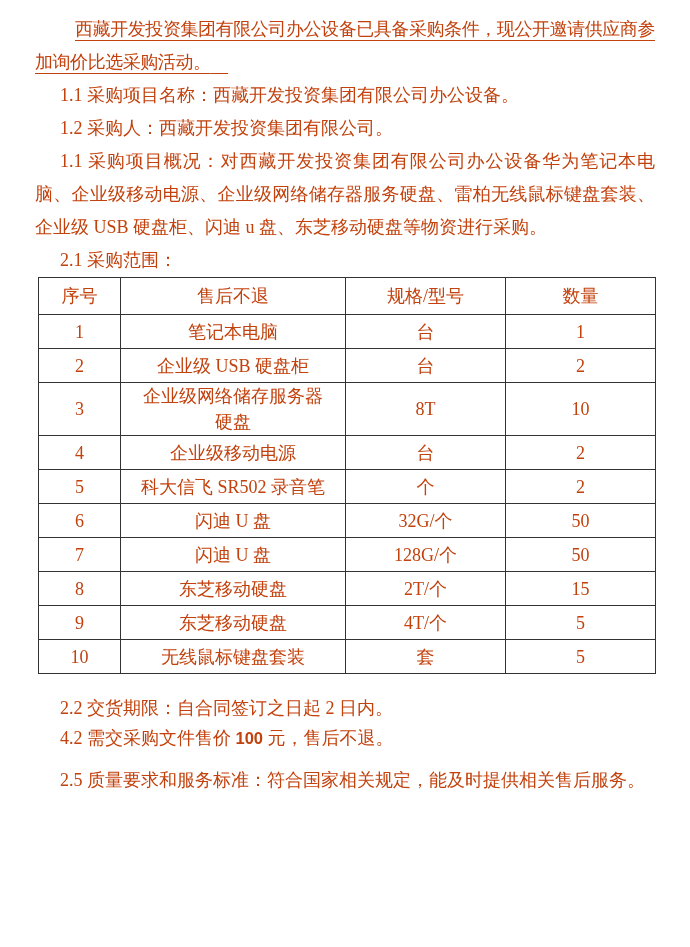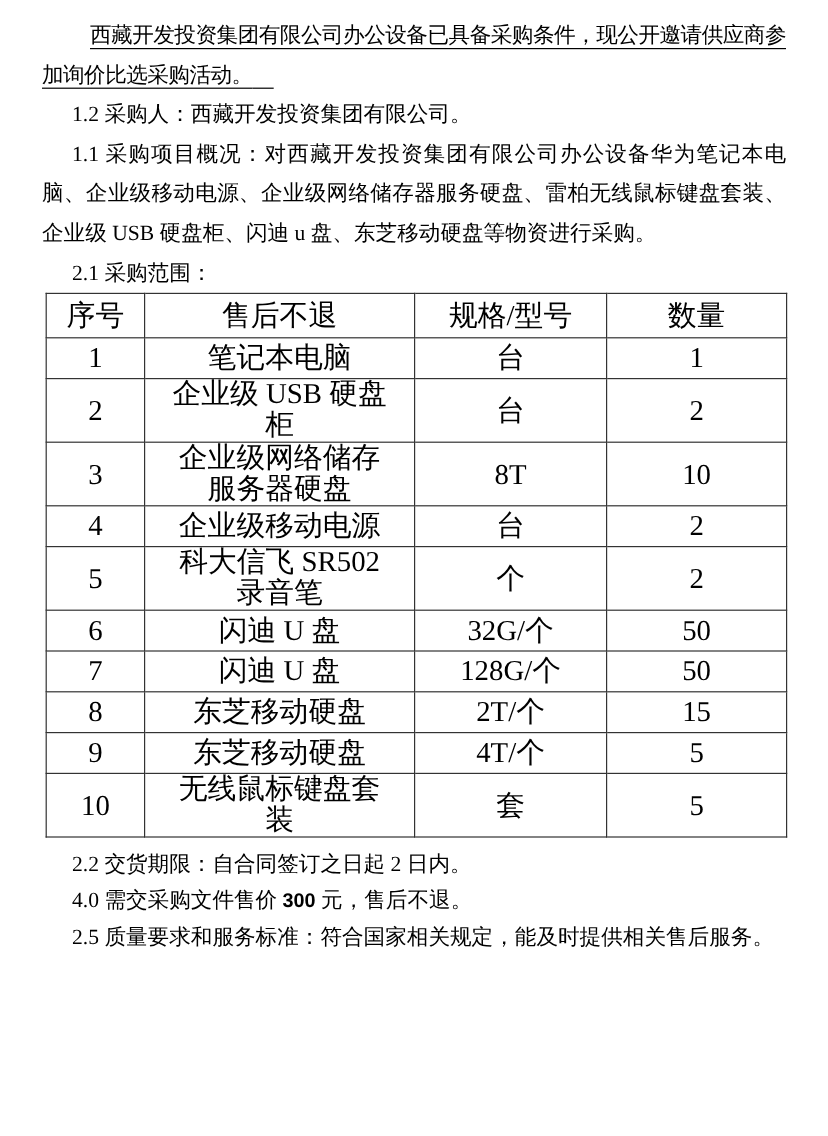--- a/index.html
+++ b/index.html
@@ -1,58 +1,59 @@
 <!DOCTYPE html>
 <html><head>
 <meta charset="utf-8">
 <style>
   html,body{margin:0;padding:0;background:#ffffff;}
   .page{
     width:690px;height:947px;box-sizing:border-box;overflow:hidden;
     background:#ffffff;padding:13px 35px 0 35px;
     font-family:"Liberation Serif","DejaVu Serif",serif;
-    font-size:18px;color:#000000;
+    font-size:18px;color:#c2410c;
   }
   p{margin:0;}
   .intro{
     line-height:33px;text-indent:40px;text-align:justify;
     letter-spacing:-0.45px;
     text-decoration:underline;text-underline-offset:5px;text-decoration-thickness:1px;
   }
   .intro::after{content:"\3000";}
   .sec-heading{
     font-weight:bold;line-height:33px;margin-left:3px;letter-spacing:0.2px;
   }
   .item{line-height:33px;text-indent:25px;text-align:justify;}
   .proc-table{
     border-collapse:collapse;table-layout:fixed;width:617px;margin-left:3px;
   }
   .proc-table th,.proc-table td{
     border:1px solid #333;text-align:center;vertical-align:middle;
-    font-weight:normal;padding:0;font-size:24px;
+    font-weight:normal;padding:0;font-size:18px;
   }
   .proc-table thead tr{height:37px;}
   .proc-table tbody tr{height:34px;}
   .cellwrap{display:inline-block;max-width:186px;line-height:26px;vertical-align:middle;}
   .tail{line-height:30px;text-indent:25px;}
-  .tail-first{margin-top:7px;}
-  .tail-last{margin-top:0;}
+  .tail-first{margin-top:19px;}
+  .tail-last{margin-top:12px;}
   .num-sans{
     font-family:"Liberation Sans","DejaVu Sans",sans-serif;
     font-weight:bold;font-size:16.5px;
   }
 </style>
 </head>
 <body>
 
 <div class="page">
 
   <p class="intro">西藏开发投资集团有限公司办公设备已具备采购条件，现公开邀请供应商参加询价比选采购活动。</p>
 
 
+  <p class="item">1.1 采购项目名称：西藏开发投资集团有限公司办公设备。</p>
   <p class="item">1.2 采购人：西藏开发投资集团有限公司。</p>
   <p class="item">1.1 采购项目概况：对西藏开发投资集团有限公司办公设备华为笔记本电脑、企业级移动电源、企业级网络储存器服务硬盘、雷柏无线鼠标键盘套装、企业级 USB 硬盘柜、闪迪 u 盘、东芝移动硬盘等物资进行采购。</p>
 
 
   <p class="item">2.1 采购范围：</p>
 
   <table class="proc-table">
     <colgroup>
       <col style="width:82px">
       <col style="width:225px">
@@ -125,16 +126,16 @@
         <tr>
           <td><span class="cellwrap">10</span></td>
           <td><span class="cellwrap">无线鼠标键盘套装</span></td>
           <td><span class="cellwrap">套</span></td>
           <td><span class="cellwrap">5</span></td>
         </tr>
       </tbody>
   </table>
 
   <p class="tail tail-first">2.2 交货期限：自合同签订之日起 2 日内。</p>
-  <p class="tail"><span>4.0 需交采购文件售价 </span><span class="num-sans">300</span><span> 元，售后不退。</span></p>
+  <p class="tail"><span>4.2 需交采购文件售价 </span><span class="num-sans">100</span><span> 元，售后不退。</span></p>
   <p class="tail tail-last">2.5 质量要求和服务标准：符合国家相关规定，能及时提供相关售后服务。</p>
 
 </div>
 
 </body></html>

